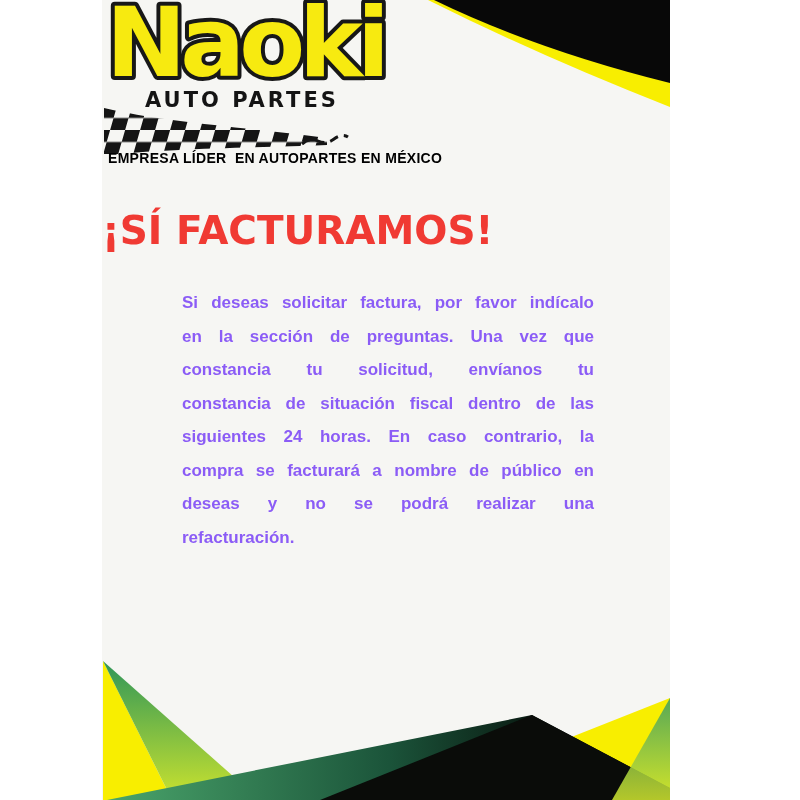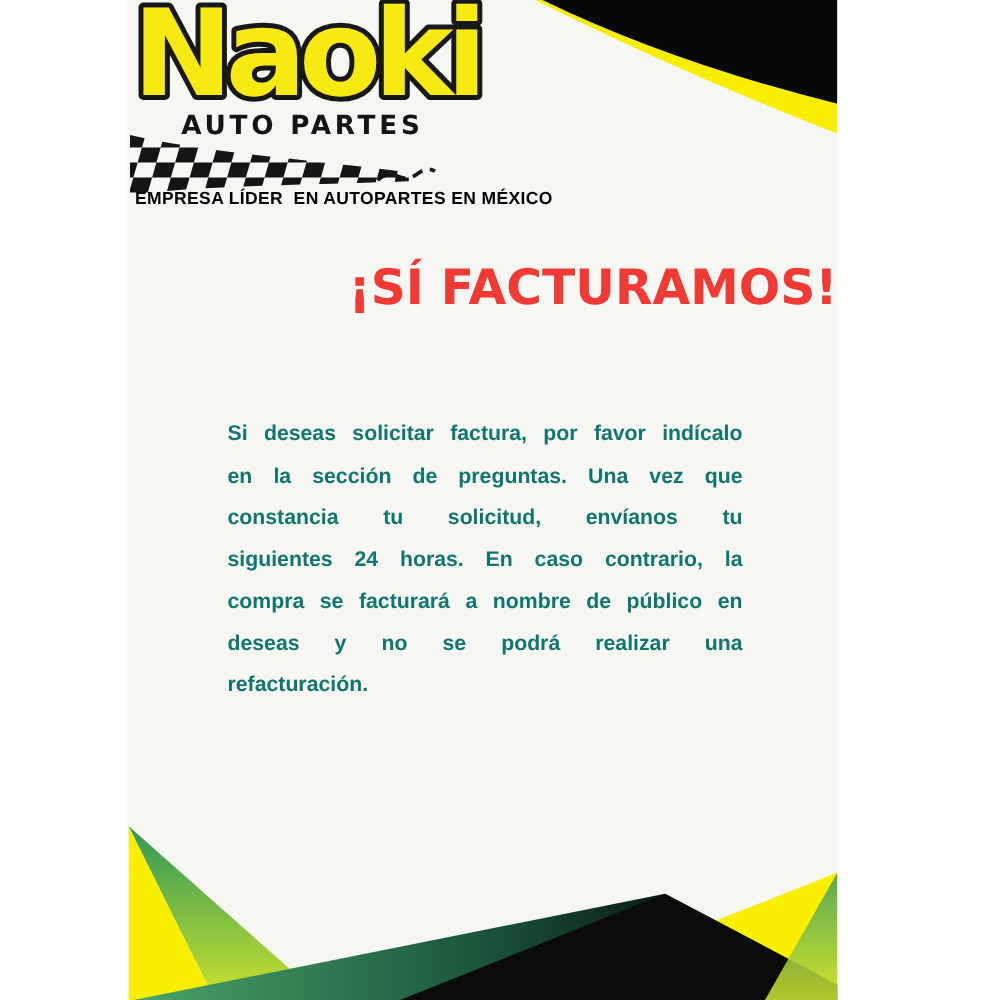--- a/index.html
+++ b/index.html
@@ -28,27 +28,27 @@
   .flag-svg{position:absolute;left:0px;top:106px;}
   .tagline{
     position:absolute;left:6px;top:150px;
     font-family:"Liberation Sans", sans-serif;
     font-weight:bold;font-size:14px;letter-spacing:.3px;color:#000000;
     white-space:pre;
   }
   
   .title{
     position:absolute;left:0;top:208px;width:568px;
-    text-align:right;font-weight:bold;font-size:39px;letter-spacing:0px;
+    text-align:left;font-weight:bold;font-size:39px;letter-spacing:0px;
     color:#f03a33;
   }
   .paragraph{
     position:absolute;left:80px;top:286px;width:412px;
     font-family:"Liberation Sans", sans-serif;
-    font-weight:bold;font-size:17px;color:#0f766e;margin-top:44px;
+    font-weight:bold;font-size:17px;color:#8b5cf6;
   }
   .paragraph .pline{
     line-height:33.5px;height:33.5px;
     text-align:justify;text-align-last:justify;
     white-space:nowrap;
   }
   .paragraph .pline.last{text-align-last:left;}
   
   .corner-tr{position:absolute;right:0;top:0;}
   .bottom-deco{position:absolute;left:0;bottom:0;}
@@ -82,20 +82,21 @@
   </svg>
 
   <div class="tagline">EMPRESA LÍDER  EN AUTOPARTES EN MÉXICO</div>
 
   <div class="title">¡SÍ FACTURAMOS!</div>
 
   <div class="paragraph">
     <div class="pline">Si deseas solicitar factura, por favor indícalo</div>
     <div class="pline">en la sección de preguntas. Una vez que</div>
     <div class="pline">constancia tu solicitud, envíanos tu</div>
+    <div class="pline">constancia de situación fiscal dentro de las</div>
     <div class="pline">siguientes 24 horas. En caso contrario, la</div>
     <div class="pline">compra se facturará a nombre de público en</div>
     <div class="pline">deseas y no se podrá realizar una</div>
     <div class="pline last">refacturación.</div>
   </div>
 
   <svg class="bottom-deco" width="568" height="145" viewBox="0 0 568 145">
     <defs>
       <linearGradient id="gLeft" x1="0" y1="0" x2="0" y2="1">
         <stop offset="0" stop-color="#2f9659"></stop>

